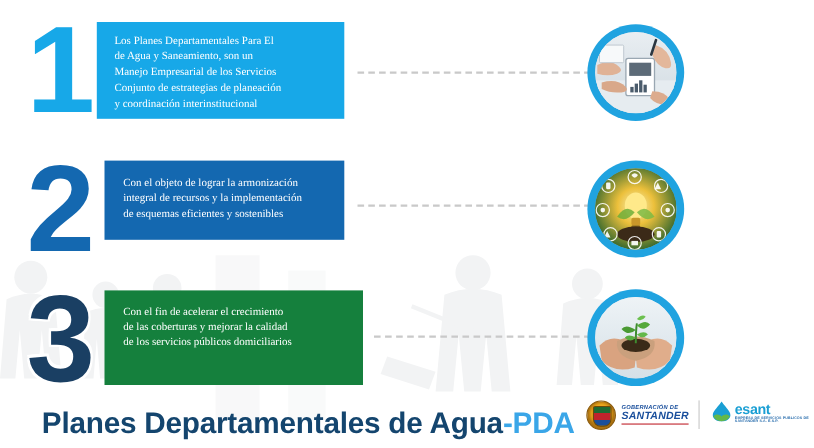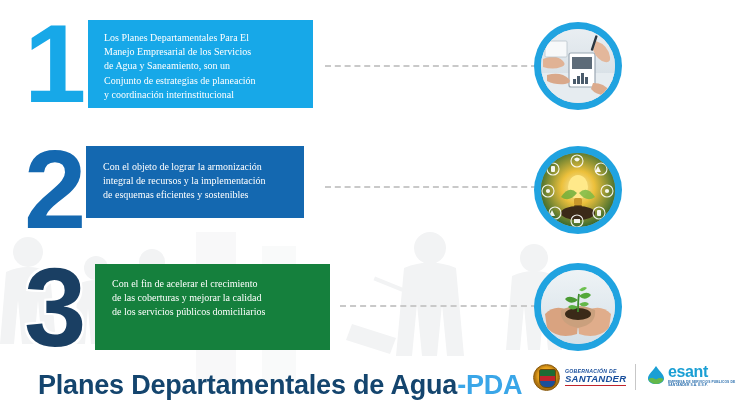--- a/index.html
+++ b/index.html
@@ -89,21 +89,21 @@
   #gob-text{margin-left:5px;line-height:1;}
   #gob-text .l1{font-size:5.2px;font-weight:bold;color:#1a4f9c;letter-spacing:.25px;
                 font-style:italic;display:block;}
   #gob-text .l2{font-size:9.6px;font-weight:bold;color:#1a4f9c;letter-spacing:.2px;
                 font-style:italic;display:block;border-bottom:1.6px solid #c0232c;
                 padding-bottom:1px;}
 
   #esant-logo{display:flex;align-items:center;}
   #esant-mark{width:22px;height:22px;position:relative;flex:0 0 auto;}
   #esant-text{margin-left:1px;line-height:1;}
-  #esant-text .name{font-size:16px;font-weight:bold;color:#1a9fd4;letter-spacing:-0.4px;display:block;}
+  #esant-text .name{font-size:13px;font-weight:bold;color:#1a9fd4;letter-spacing:-0.4px;display:block;}
   #esant-text .sub{font-size:3.3px;color:#2b6fae;display:block;letter-spacing:.1px;
                    font-weight:bold;margin-top:1px;}
 </style>
 </head>
 <body>
 
 <svg id="bg-watermark" viewBox="0 0 740 407" xmlns="http://www.w3.org/2000/svg" aria-hidden="true">
   <g fill="#f2f3f4">
 
     <circle cx="28" cy="252" r="15"></circle>
@@ -127,22 +127,22 @@
     <rect x="262" y="246" width="34" height="136" opacity="0.45"></rect>
   </g>
 </svg>
 
 <div id="slide">
 
   <div class="step" style="top:0;">
     <div class="step-num" style="left:24px;top:14px;color:#17a8e8;">1</div>
     <div class="step-box" style="left:88px;top:20px;width:225px;height:88px;background:#17a8e8;padding:11px 12px 10px 16px;">
       <span class="txt">Los Planes Departamentales Para El</span>
+      <span class="txt">de Agua y Saneamiento, son un</span>
       <span class="txt">Manejo Empresarial de los Servicios</span>
-      <span class="txt">de Agua y Saneamiento, son un</span>
       <span class="txt">Conjunto de estrategias de planeación</span>
       <span class="txt">y coordinación interinstitucional</span>
     </div>
     <div class="connector" style="left:325px;top:65px;width:212px;"></div>
 
     <div class="circle" style="left:534px;top:22px;width:88px;height:88px;background:#20a3e0;">
       <div class="inner">
         <svg viewBox="0 0 74 74" width="74" height="74">
           <defs>
             <linearGradient id="g1bg" x1="0" y1="0" x2="0" y2="1">
@@ -172,21 +172,21 @@
           <rect x="4" y="12" width="22" height="16" rx="1" fill="#f7f9fa" stroke="#b9c4cc" stroke-width=".8"></rect>
         </svg>
       </div>
     </div>
   </div>
 
   <div class="step" style="top:0;">
     <div class="step-num" style="left:24px;top:140px;color:#1468b0;text-shadow:
            2px 0 0 #fff,-2px 0 0 #fff,0 2px 0 #fff,0 -2px 0 #fff,
            2px 2px 0 #fff,-2px 2px 0 #fff,2px -2px 0 #fff,-2px -2px 0 #fff;">2</div>
-    <div class="step-box" style="left:86px;top:146px;width:218px;height:72px;background:#1468b0;padding:14px 12px 10px 17px;">
+    <div class="step-box" style="left:95px;top:146px;width:218px;height:72px;background:#1468b0;padding:14px 12px 10px 17px;">
       <span class="txt">Con el objeto de lograr la armonización</span>
       <span class="txt">integral de recursos y la implementación</span>
       <span class="txt">de esquemas eficientes y sostenibles</span>
     </div>
     <div class="connector" style="left:325px;top:186px;width:212px;"></div>
 
     <div class="circle" style="left:534px;top:146px;width:88px;height:88px;background:#20a3e0;">
       <div class="inner">
         <svg viewBox="0 0 74 74" width="74" height="74">
           <defs>

